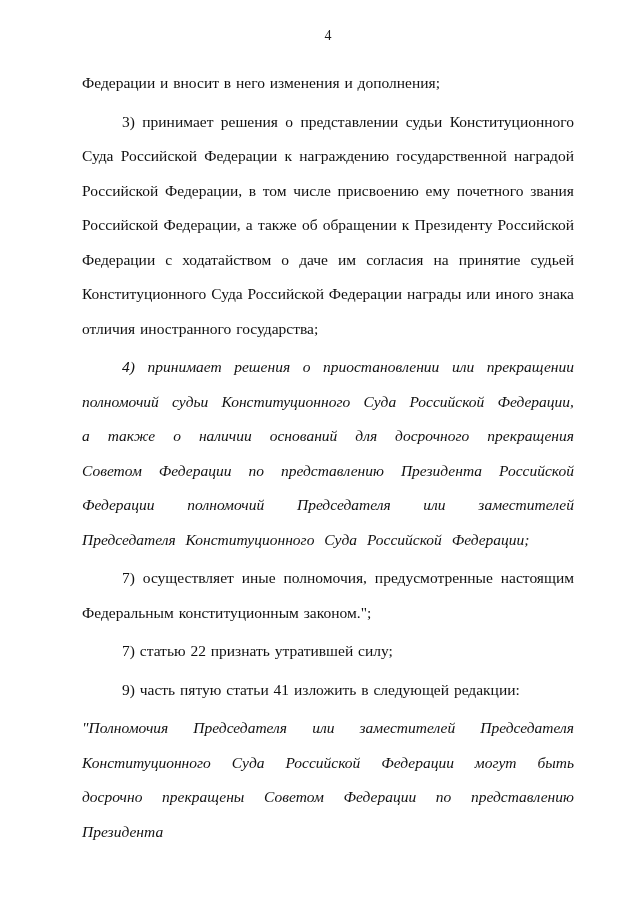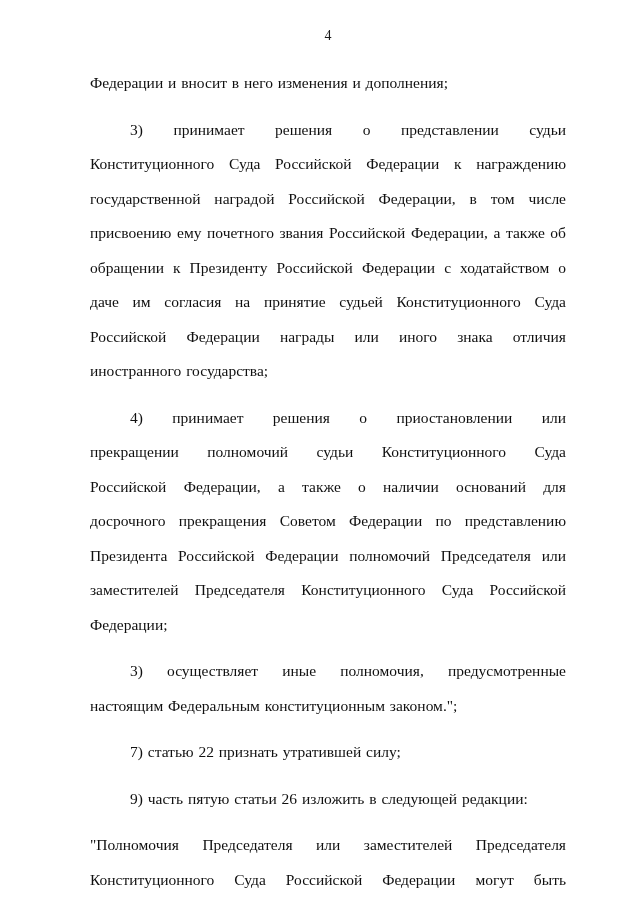--- a/index.html
+++ b/index.html
@@ -22,48 +22,49 @@
     box-sizing: border-box;
     padding: 28px 62px 30px 78px;
   }
   .page-number {
     text-align: center;
     font-size: 14px;
     margin-bottom: 22px;
     color: #1a1a1a;
   }
   .doc-body p {
-    margin: 12px;
+    margin: 4px;
     font-size: 15.5px;
     line-height: 34.5px;
     text-align: justify;
     word-spacing: 1px;
     color: #101010;
   }
   .doc-body p.indent {
     text-indent: 40px;
   }
   .doc-body p.wide {
     word-spacing: 6px;
+    font-style: italic;
   }
 </style>
 </head>
 <body>
 
 <div class="page">
   <div class="page-number">4</div>
 
   <div class="doc-body">
     <p>Федерации и вносит в него изменения и дополнения;</p>
 
     <p class="indent">3) принимает решения о представлении судьи Конституционного Суда Российской Федерации к награждению государственной наградой Российской Федерации, в том числе присвоению ему почетного звания Российской Федерации, а также об обращении к Президенту Российской Федерации с ходатайством о даче им согласия на принятие судьей Конституционного Суда Российской Федерации награды или иного знака отличия иностранного государства;</p>
 
     <p class="indent wide">4) принимает решения о приостановлении или прекращении полномочий судьи Конституционного Суда Российской Федерации, а также о наличии оснований для досрочного прекращения Советом Федерации по представлению Президента Российской Федерации полномочий Председателя или заместителей Председателя Конституционного Суда Российской Федерации;</p>
 
-    <p class="indent">3) осуществляет иные полномочия, предусмотренные настоящим Федеральным конституционным законом.";</p>
+    <p class="indent">7) осуществляет иные полномочия, предусмотренные настоящим Федеральным конституционным законом.";</p>
 
     <p class="indent">7) статью 22 признать утратившей силу;</p>
 
-    <p class="indent">9) часть пятую статьи 26 изложить в следующей редакции:</p>
+    <p class="indent">9) часть пятую статьи 41 изложить в следующей редакции:</p>
 
     <p class="wide">"Полномочия Председателя или заместителей Председателя Конституционного Суда Российской Федерации могут быть досрочно прекращены Советом Федерации по представлению Президента</p>
   </div>
 </div>
 
 </body></html>

